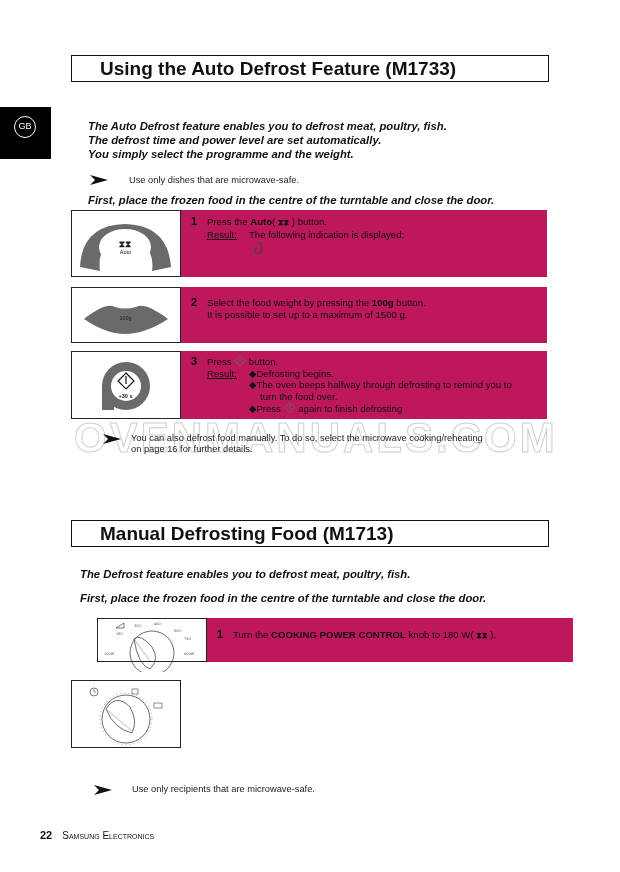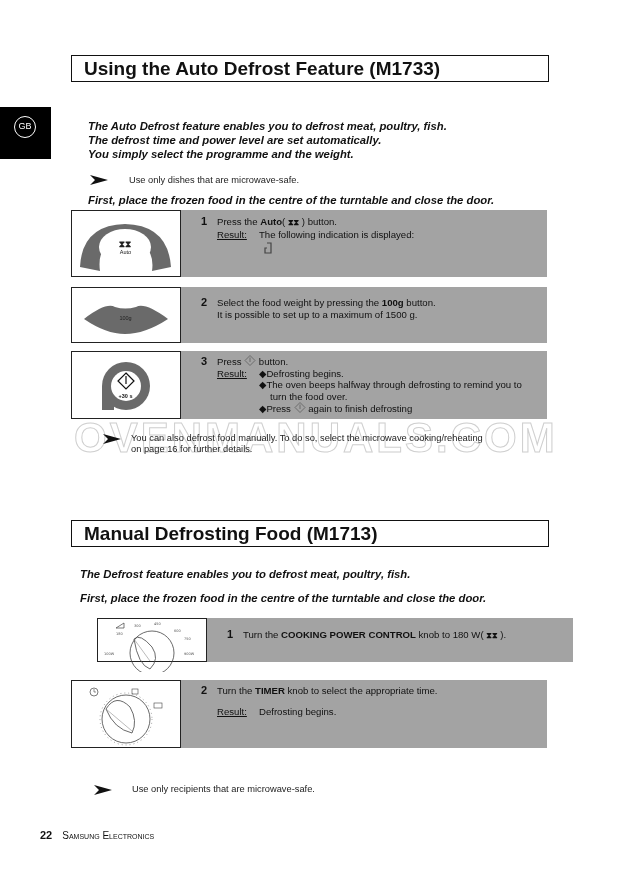--- a/index.html
+++ b/index.html
@@ -2,37 +2,37 @@
 <html><head>
 <meta charset="utf-8">
 <style>
   html, body { margin: 0; padding: 0; background: #ffffff; }
   body { width: 620px; height: 872px; position: relative; overflow: hidden;
          font-family: "Liberation Sans", sans-serif; color: #111; }
   .abs { position: absolute; }
 
   .section-title { left: 71px; width: 478px; height: 27px; border: 1.5px solid #111;
     box-sizing: border-box; font-weight: bold; font-size: 19px; line-height: 25px;
-    padding-left: 12px; }
+    padding-left: 28px; }
 
   .gb-tab { left: 0; top: 107px; width: 51px; height: 52px; background: #000; }
   .gb-tab .circle { position: absolute; left: 14px; top: 9px; width: 22px; height: 22px;
     border: 1.5px solid #fff; border-radius: 50%; box-sizing: border-box;
     color: #fff; font-size: 9px; text-align: center; line-height: 19px; }
 
   .intro { left: 88px; font-weight: bold; font-style: italic; font-size: 11.3px; line-height: 14px; }
   .intro div { white-space: nowrap; }
 
   .note { font-size: 9.3px; line-height: 11px; color: #222; }
 
   .step { left: 71px; width: 476px; }
   .step .img { position: absolute; left: 0; top: 0; width: 110px; height: 100%;
     border: 1.5px solid #222; box-sizing: border-box; background: #fff; }
   .step .txt { position: absolute; left: 110px; right: 0; top: 0; bottom: 0;
-    background: #a3a3a3; font-size: 9.6px; line-height: 11.6px; padding: 6px 8px 0 20px; }
+    background: #be185d; font-size: 9.6px; line-height: 11.6px; padding: 6px 8px 0 10px; }
   .step .num { display: inline-block; width: 16px; font-weight: bold; font-size: 11px; }
   .step .line { white-space: nowrap; }
   .result-label { text-decoration: underline; display: inline-block; width: 42px; }
   .indent { padding-left: 16px; }
   .bullet { display: inline-block; }
 
   .watermark { left: 74px; top: 418px; font-size: 42px; font-weight: bold; letter-spacing: 3px;
     color: transparent; -webkit-text-stroke: 1px #cfcfcf; white-space: nowrap; line-height: 40px; }
 
   .footer { left: 40px; top: 829px; font-size: 10px; }
@@ -179,24 +179,20 @@
       <line x1="22" y1="11" x2="22" y2="8" stroke="#444" stroke-width="0.6"></line>
       <line x1="22" y1="11" x2="24" y2="11" stroke="#444" stroke-width="0.6"></line>
       <circle cx="54" cy="38" r="24" fill="none" stroke="#444" stroke-width="0.8"></circle>
       <circle cx="54" cy="38" r="26" fill="none" stroke="#444" stroke-width="0.5" stroke-dasharray="1 3"></circle>
       <path d="M34 28 Q44 12 58 26 Q66 40 60 52 Q42 48 34 28 Z" fill="none" stroke="#444" stroke-width="0.8"></path>
       <line x1="34" y1="28" x2="60" y2="50" stroke="#777" stroke-width="0.5"></line>
       <rect x="60" y="8" width="6" height="5" fill="none" stroke="#444" stroke-width="0.6"></rect>
       <rect x="82" y="22" width="8" height="5" fill="none" stroke="#444" stroke-width="0.6"></rect>
     </svg>
   </div>
-  <div class="txt" style="padding-top:5px;">
-    <div class="line"><span class="num">2</span><span>Turn the </span><b>TIMER</b><span> knob to select the appropriate time.</span></div>
-    <div class="line indent" style="margin-top:9px;"><span class="result-label">Result:</span><span>Defrosting begins.</span></div>
-  </div>
 </div>
 
 <div class="abs" style="left:94px; top:781px;">
   <svg width="18" height="10" viewBox="0 0 18 10">
       <path d="M0 0 L18 5 L0 10 L5 5 Z" fill="#111"></path>
     </svg>
 </div>
 <div class="abs note" style="left:132px; top:784px;">Use only recipients that are microwave-safe.</div>
 
 <div class="abs footer">

